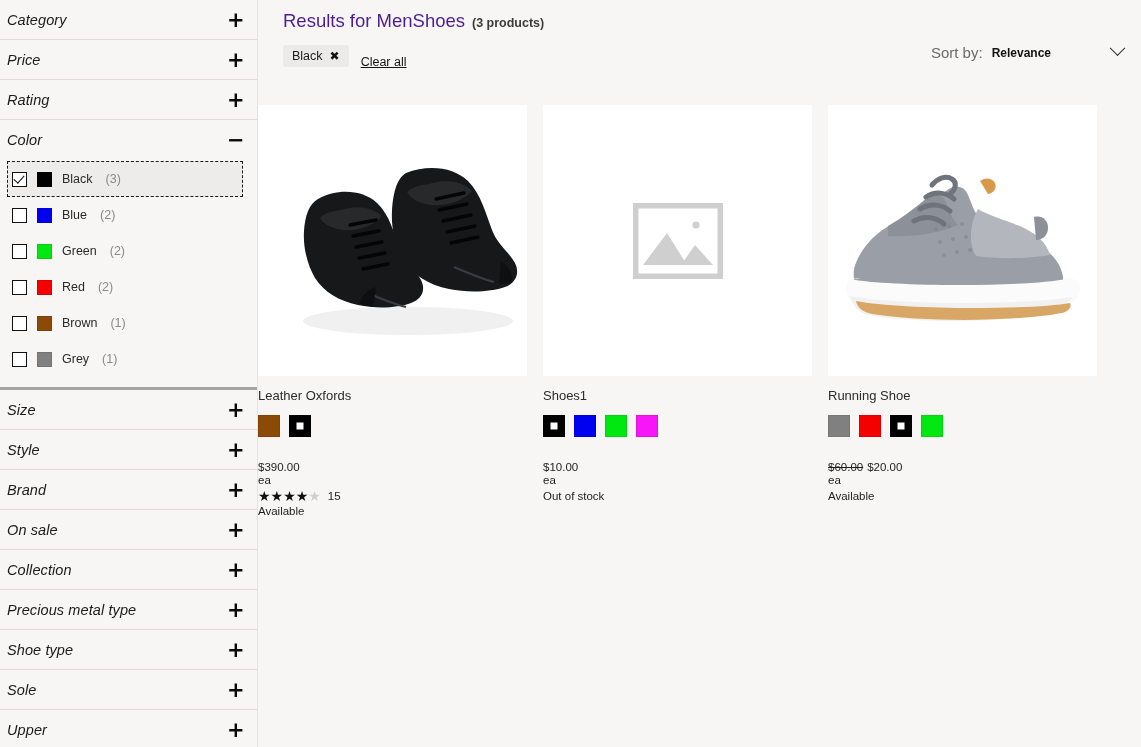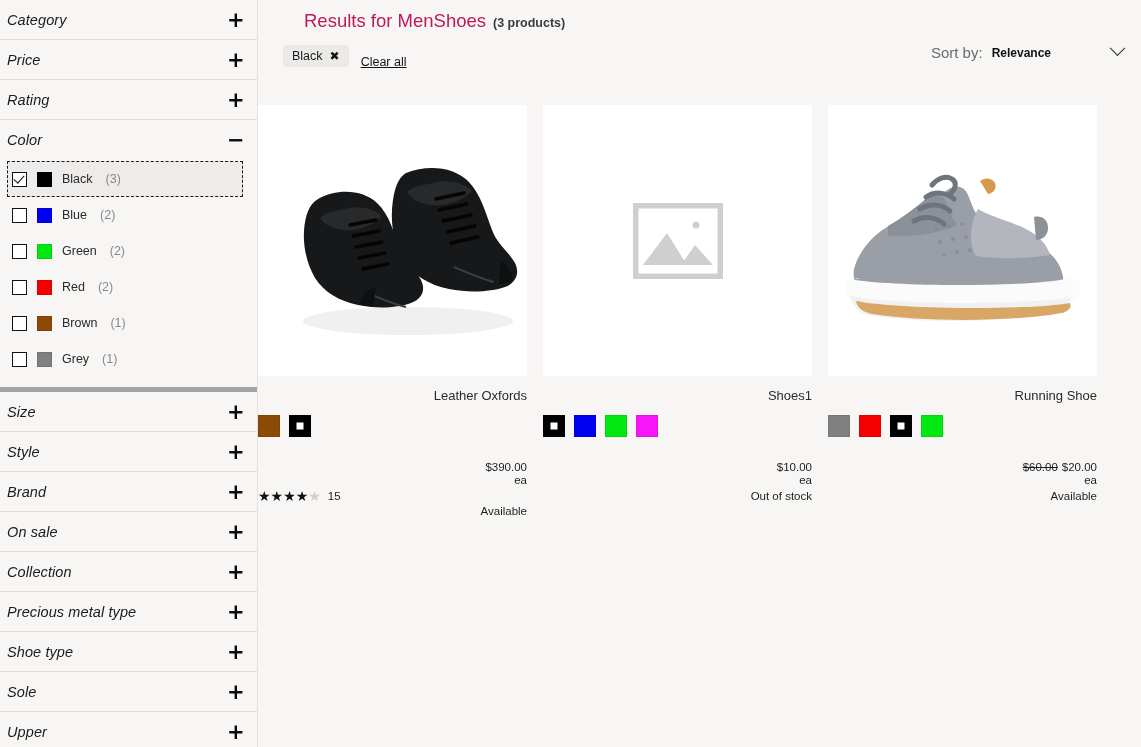--- a/index.html
+++ b/index.html
@@ -28,21 +28,21 @@
     height: 39px;
     display: flex; align-items: center; justify-content: space-between;
     cursor: pointer;
   }
   .facet-title { font-size: 14.5px; color: #1b1b1b; letter-spacing: .1px; font-style: italic; }
   .facet-toggle {
     font-size: 21px; line-height: 16px; font-weight: 700;
     color: #0a0a0a; width: 16px; text-align: center;
     font-family: "DejaVu Sans", sans-serif;
   }
-  .facet.open { border-bottom: 5px solid #a3a3a3; }
+  .facet.open { border-bottom: 3px solid #a3a3a3; }
   .facet-body { padding: 2px 0 10px 0; }
 
   .opt {
     display: flex; align-items: center; gap: 10px;
     height: 36px; padding: 0 4px 0 5px;
   }
   .opt.selected {
     background: #eeecea;
     outline: 1px dashed #1a1a1a;
     outline-offset: -1px;
@@ -62,21 +62,21 @@
   .sw {
     width: 15px; height: 15px; flex: 0 0 15px;
     border: 1px solid rgba(0,0,0,.10);
   }
   .opt-label { font-size: 12.5px; color: #2a2a2a; }
   .opt-count { font-size: 12.5px; color: #8a8a8a; margin-left: 3px; }
 
   
   .main { flex: 1 1 auto; position: relative; padding: 0 10px 0 25px; }
   .results-head { padding-top: 10px; display: flex; align-items: baseline; }
-  .results-title { font-size: 18.5px; color: #be185d; font-weight: 400; margin-left: 21px; }
+  .results-title { font-size: 18.5px; color: #4c1d95; font-weight: 400; }
   .results-count { font-size: 12.5px; color: #3c3c3c; margin-left: 7px; font-weight: 700; }
 
   .chips-row { margin-top: 11px; display: flex; align-items: center; gap: 12px; }
   .chip {
     background: #eceae8; border-radius: 2px;
     padding: 4px 9px; display: inline-flex; align-items: center; gap: 7px;
     font-size: 12.5px; color: #1a1a1a; cursor: pointer;
   }
   .chip-x { font-size: 12px; font-weight: 700; color: #111; font-family: "DejaVu Sans", sans-serif; }
   .clear-all {
@@ -94,21 +94,21 @@
     border: solid #2a2a2a; border-width: 0 1.7px 1.7px 0;
     transform: rotate(45deg) translate(-3px,-3px);
   }
 
   
   .grid {
     position: absolute; left: 283px; top: 105px;
     display: flex; gap: 16px;
   }
   .main .grid { left: 0; }
-  .card { width: 269px; text-align: right; }
+  .card { width: 269px; }
   .thumb {
     width: 269px; height: 271px; background: #fff;
     display: flex; align-items: center; justify-content: center;
     overflow: hidden; cursor: pointer;
   }
   .thumb svg { display: block; }
 
   .p-name { margin-top: 12px; font-size: 13px; color: #2b2b2b; cursor: pointer; }
   .p-swatches { margin-top: 12px; display: flex; gap: 9px; }
   .p-sw {

